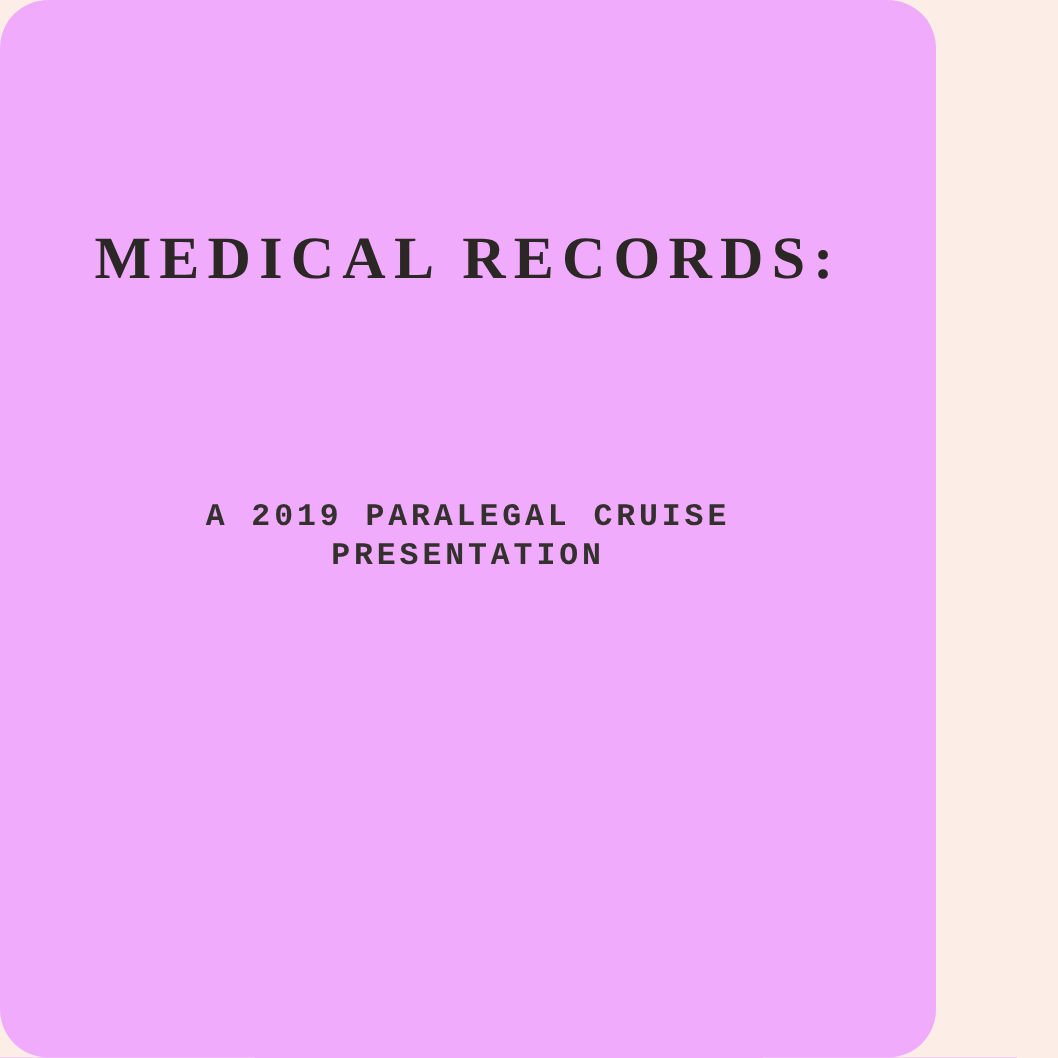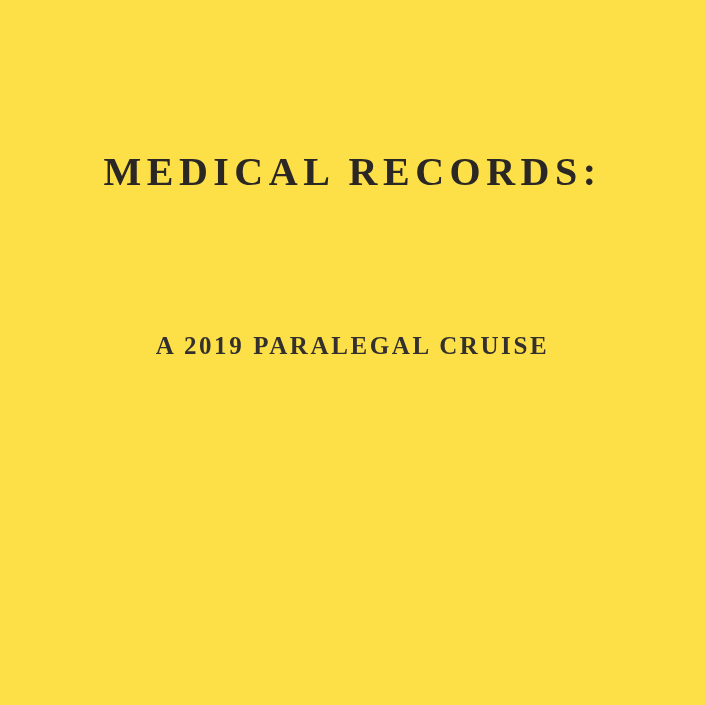--- a/index.html
+++ b/index.html
@@ -8,24 +8,25 @@
   }
   body {
     width: 705px;
     height: 705px;
     background: #fceee6;
     font-family: "Liberation Serif", serif;
     overflow: hidden;
   }
   .slide {
     position: relative;
-    width: 705px;
+    width: 624px;
     height: 705px;
-    background: #fde047;
+    background: #f0abfc;
     box-sizing: border-box;
+    border-radius: 32px;
   }
   .title-block {
     position: absolute;
     top: 148px;
     left: 0;
     width: 100%;
     text-align: center;
   }
   .title-line {
     font-family: "Liberation Serif", serif;
@@ -38,36 +39,37 @@
     white-space: nowrap;
   }
   .subtitle-block {
     position: absolute;
     top: 333px;
     left: 0;
     width: 100%;
     text-align: center;
   }
   .subtitle-line {
-    font-family: Liberation Serif, serif;
-    font-size: 25px;
+    font-family: Liberation Mono, monospace;
+    font-size: 21px;
     line-height: 26px;
     font-weight: 700;
     letter-spacing: 2.6px;
     color: #33302d;
     text-transform: uppercase;
     white-space: nowrap;
   }
 </style>
 </head>
 <body>
 
 <div class="slide">
 
   <div class="title-block">
     <div class="title-line">MEDICAL RECORDS:</div>
   </div>
 
   <div class="subtitle-block">
     <div class="subtitle-line">A 2019 PARALEGAL CRUISE</div>
+    <div class="subtitle-line">PRESENTATION</div>
   </div>
 
 </div>
 
 </body></html>

